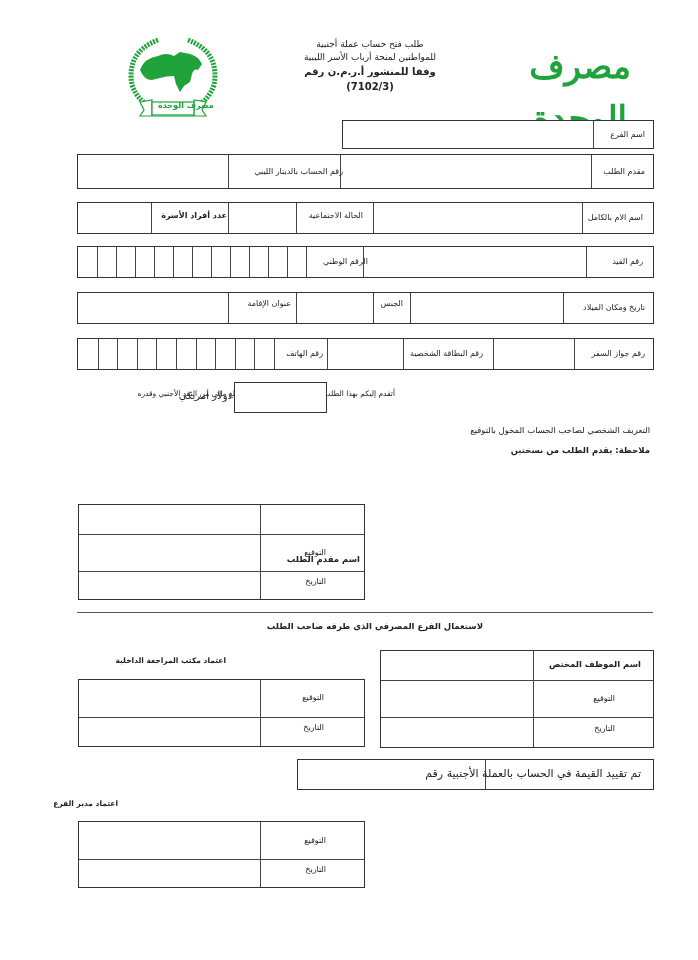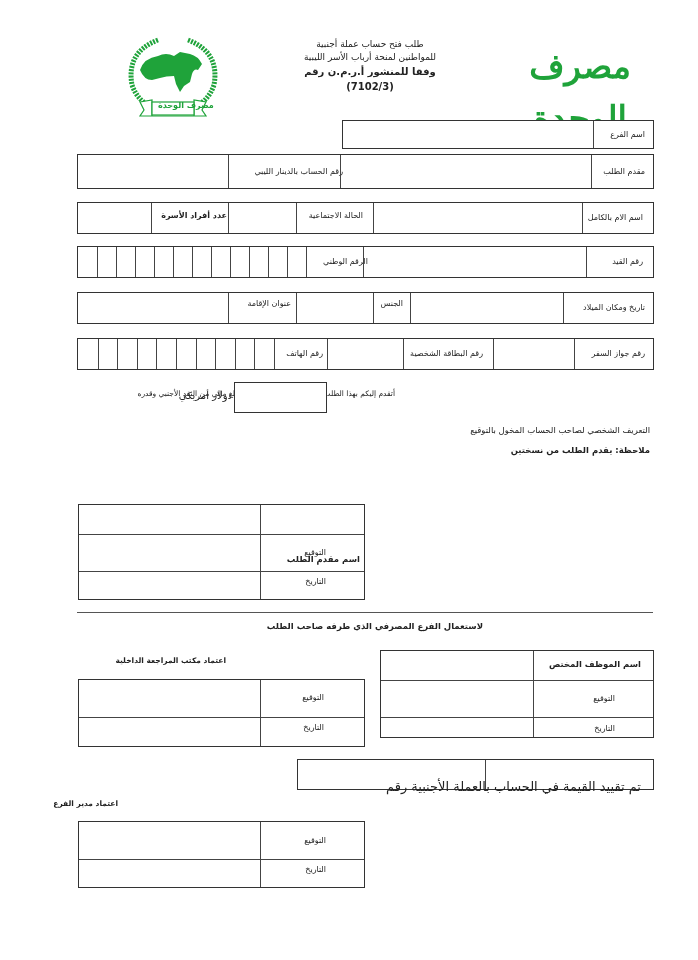--- a/index.html
+++ b/index.html
@@ -147,21 +147,21 @@
   <div class="field" style="left:0;top:30px;width:181px;height:36px;"></div>
   <div class="field" style="left:0;top:67px;width:181px;height:29px;"></div>
   <span class="lbl lbl-b" style="right:4px;top:7px;margin-top:42px;">اسم مقدم الطلب</span>
   <span class="lbl" style="right:38px;top:43px;">التوقيع</span>
   <span class="lbl" style="right:38px;top:72px;">التاريخ</span>
 </div>
 
 <div class="abs" style="left:77px;top:612px;width:576px;border-top:1.8px solid #555;"></div>
 <span class="txt" style="right:215px;top:621px;font-size:8.5px;font-weight:bold;">لاستعمال الفرع المصرفي الذي طرفه صاحب الطلب</span>
 
-<div class="box" style="left:380px;top:650px;width:274px;height:88px;">
+<div class="box" style="left:380px;top:650px;width:274px;height:98px;">
   <div class="cell" style="left:152px;"></div>
   <div class="hline" style="top:29px;"></div>
   <div class="hline" style="top:66px;"></div>
   <div class="field" style="left:0;top:0;width:152px;height:29px;"></div>
   <div class="field" style="left:0;top:30px;width:152px;height:36px;"></div>
   <div class="field" style="left:0;top:67px;width:152px;height:31px;"></div>
   <span class="lbl lbl-b" style="right:12px;top:8px;">اسم الموظف المختص</span>
   <span class="lbl" style="right:38px;top:43px;">التوقيع</span>
   <span class="lbl" style="right:38px;top:73px;">التاريخ</span>
 </div>
@@ -172,21 +172,21 @@
   <div class="hline" style="top:37px;"></div>
   <div class="field" style="left:0;top:0;width:181px;height:37px;"></div>
   <div class="field" style="left:0;top:38px;width:181px;height:30px;"></div>
   <span class="lbl" style="right:40px;top:13px;">التوقيع</span>
   <span class="lbl" style="right:40px;top:43px;">التاريخ</span>
 </div>
 
 <div class="box" style="left:297px;top:759px;width:357px;height:31px;">
   <div class="field" style="left:0;top:0;width:187px;height:100%;"></div>
   <div class="cell" style="left:187px;"></div>
-  <span class="lbl" style="right:12px;top:19px;font-size:13px;">تم تقييد القيمة في الحساب بالعملة الأجنبية رقم</span>
+  <span class="lbl" style="right:12px;top:7px;font-size:11px;">تم تقييد القيمة في الحساب بالعملة الأجنبية رقم</span>
 </div>
 
 <span class="txt" style="right:580px;top:799px;font-size:7.5px;font-weight:bold;">اعتماد مدير الفرع</span>
 <div class="box" style="left:78px;top:821px;width:287px;height:67px;">
   <div class="cell" style="left:181px;"></div>
   <div class="hline" style="top:37px;"></div>
   <div class="field" style="left:0;top:0;width:181px;height:37px;"></div>
   <div class="field" style="left:0;top:38px;width:181px;height:29px;"></div>
   <span class="lbl" style="right:38px;top:14px;">التوقيع</span>
   <span class="lbl" style="right:38px;top:43px;">التاريخ</span>

